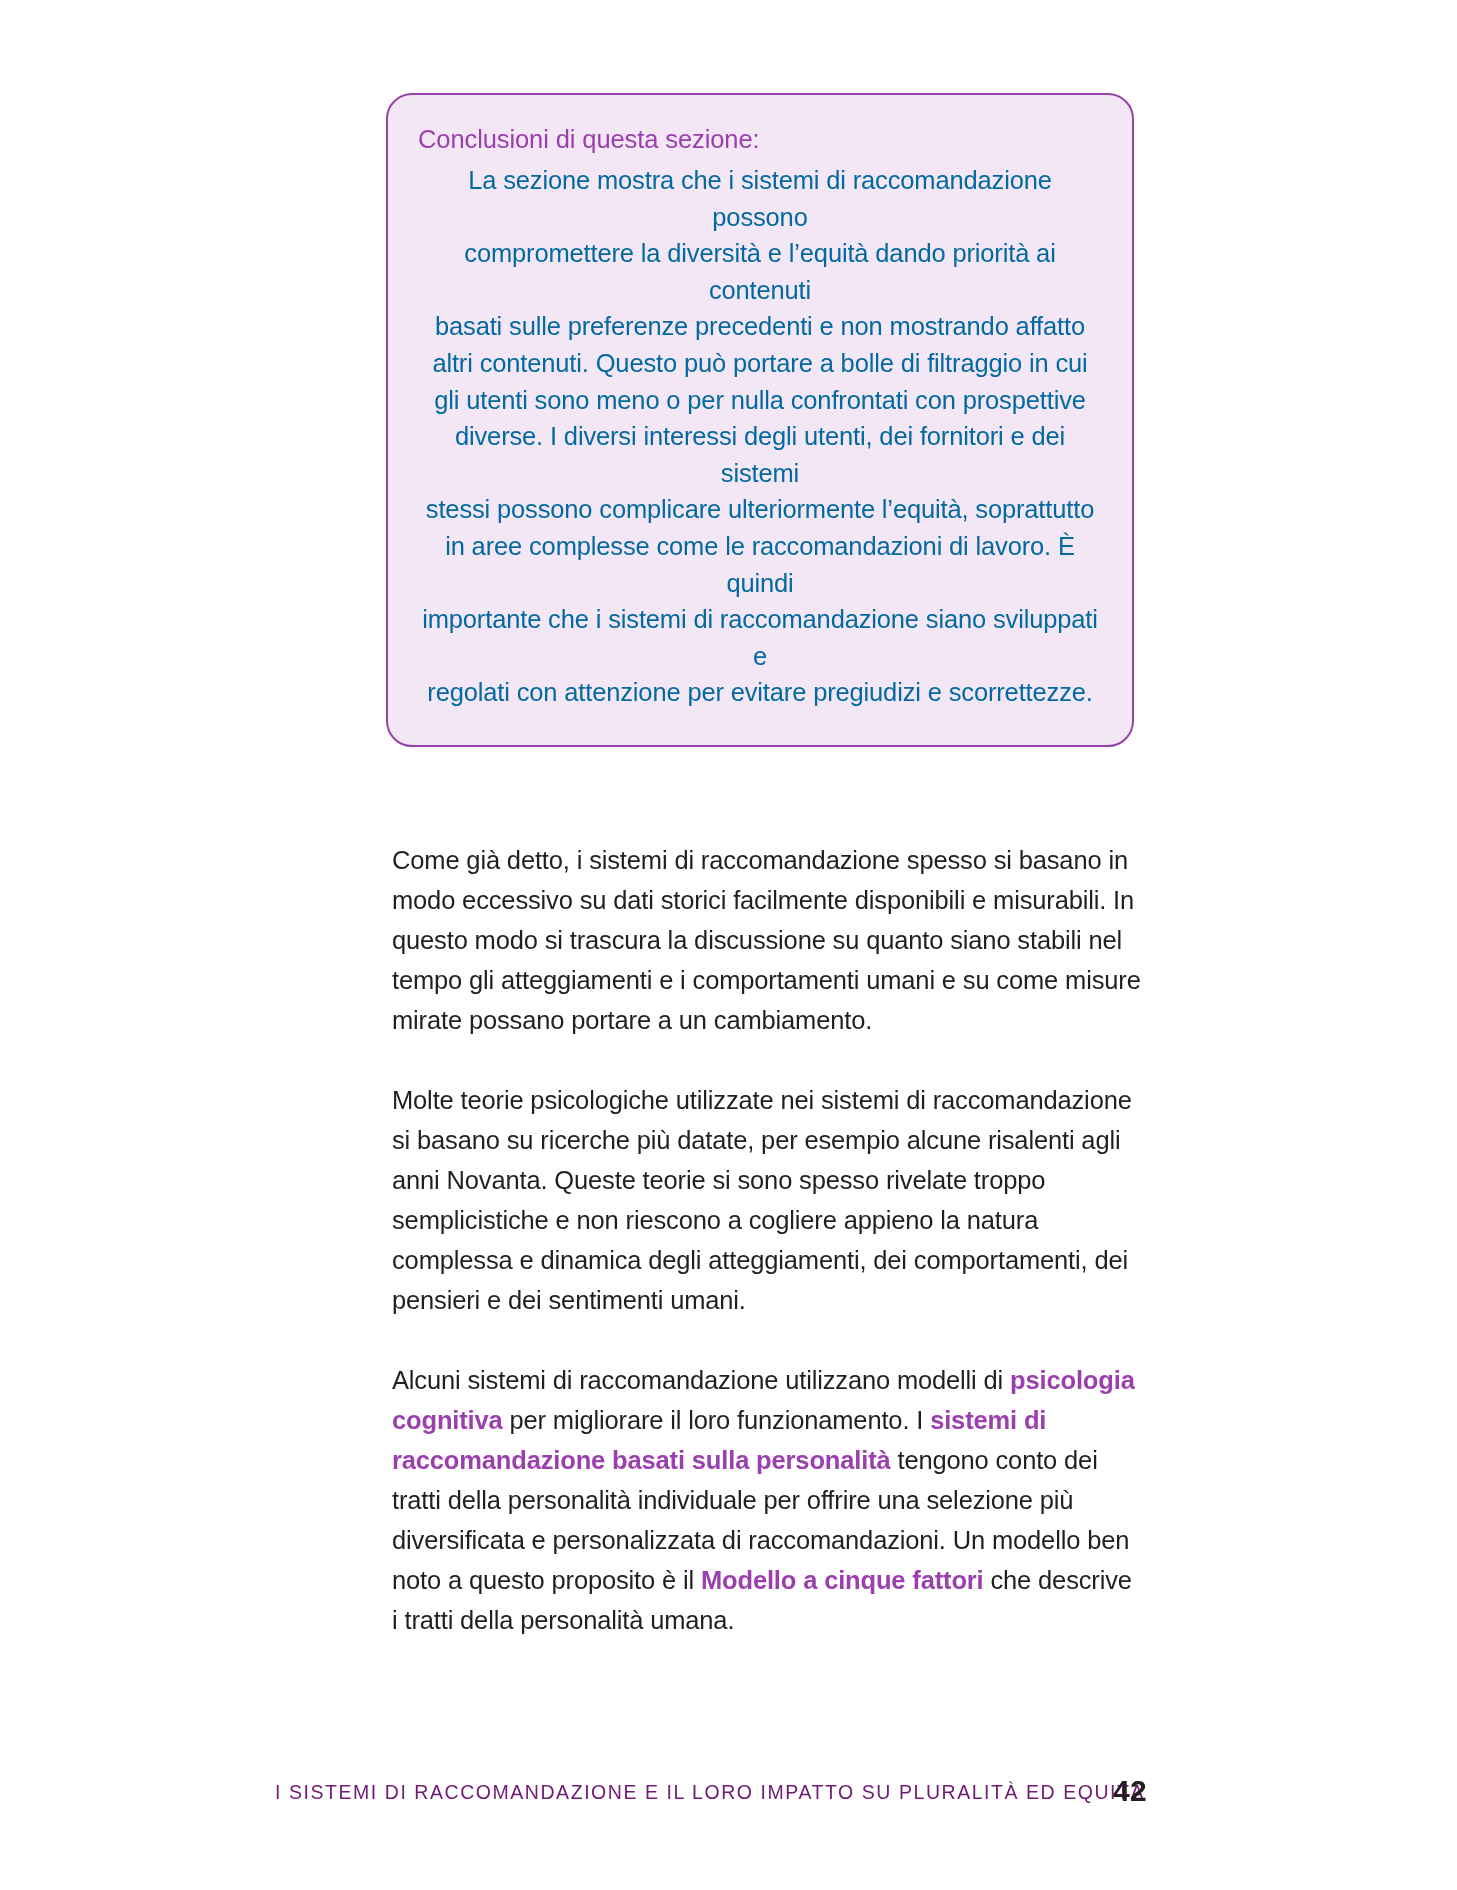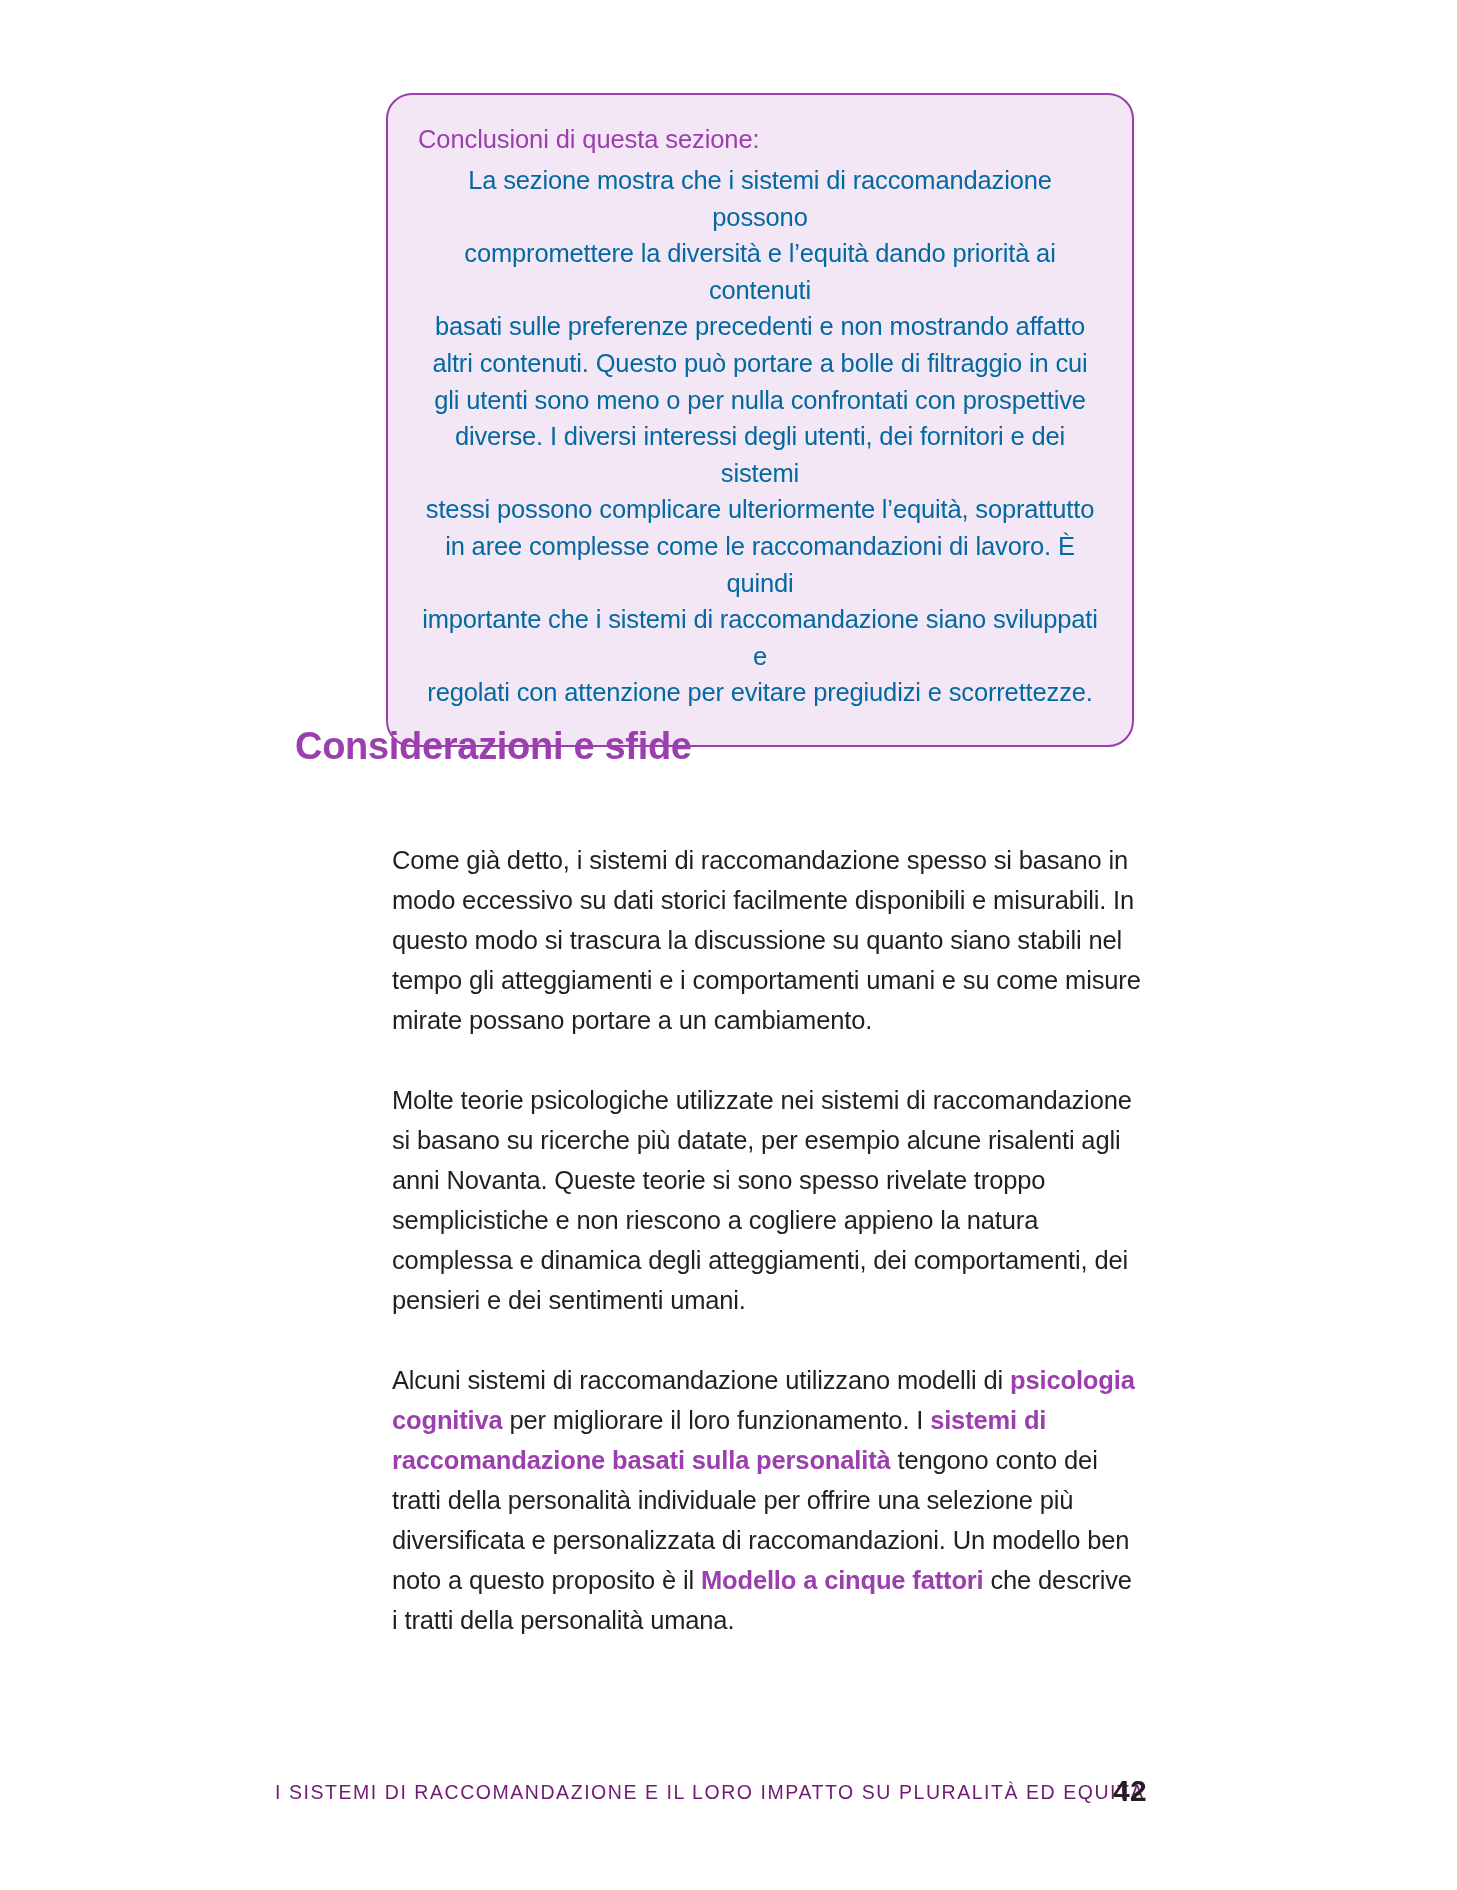--- a/index.html
+++ b/index.html
@@ -130,21 +130,20 @@
 basati sulle preferenze precedenti e non mostrando affatto
 altri contenuti. Questo può portare a bolle di filtraggio in cui
 gli utenti sono meno o per nulla confrontati con prospettive
 diverse. I diversi interessi degli utenti, dei fornitori e dei sistemi
 stessi possono complicare ulteriormente l’equità, soprattutto
 in aree complesse come le raccomandazioni di lavoro. È quindi
 importante che i sistemi di raccomandazione siano sviluppati e
 regolati con attenzione per evitare pregiudizi e scorrettezze.</p>
   </div>
 
-  <h2 class="section-heading">Considerazioni e sfide</h2>
 
   <div class="body-column">
     <p class="body-paragraph"><span>Come già detto, i sistemi di raccomandazione spesso si basano in modo eccessivo su dati storici facilmente disponibili e misurabili. In questo modo si trascura la discussione su quanto siano stabili nel tempo gli atteggiamenti e i comportamenti umani e su come misure mirate possano portare a un cambiamento.</span></p>
     <p class="body-paragraph"><span>Molte teorie psicologiche utilizzate nei sistemi di raccomandazione si basano su ricerche più datate, per esempio alcune risalenti agli anni Novanta. Queste teorie si sono spesso rivelate troppo semplicistiche e non riescono a cogliere appieno la natura complessa e dinamica degli atteggiamenti, dei comportamenti, dei pensieri e dei sentimenti umani.</span></p>
     <p class="body-paragraph"><span>Alcuni sistemi di raccomandazione utilizzano modelli di </span><span class="hl">psicologia cognitiva</span><span> per migliorare il loro funzionamento. I </span><span class="hl">sistemi di raccomandazione basati sulla personalità</span><span> tengono conto dei tratti della personalità individuale per offrire una selezione più diversificata e personalizzata di raccomandazioni. Un modello ben noto a questo proposito è il </span><span class="hl">Modello a cinque fattori</span><span> che descrive i tratti della personalità umana.</span></p>
   </div>
 
   <div class="footer">
     <div class="footer-running-head">I SISTEMI DI RACCOMANDAZIONE E IL LORO IMPATTO SU PLURALITÀ ED EQUITÀ</div>
     <div class="footer-page-number">42</div>

